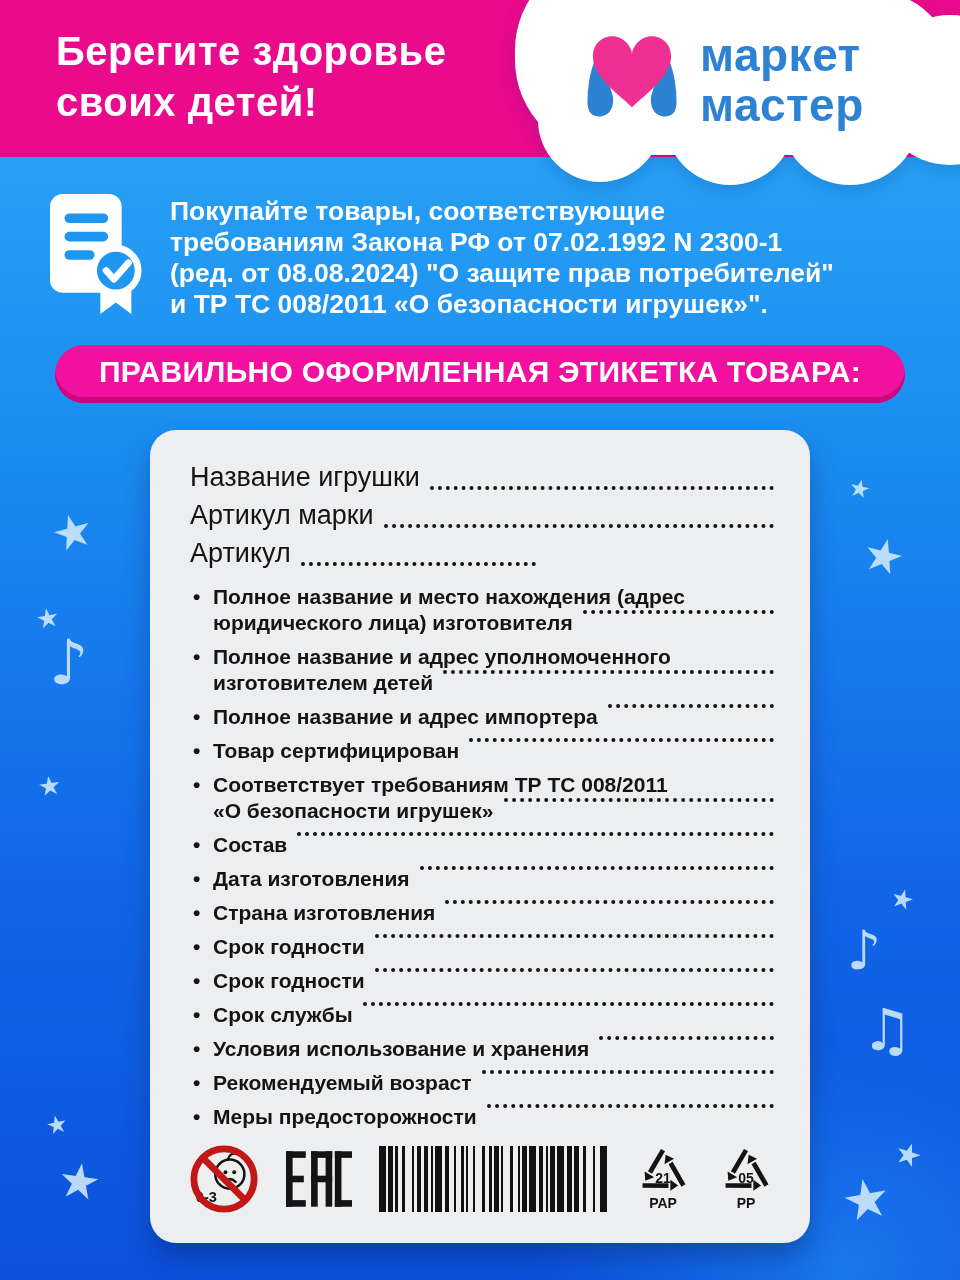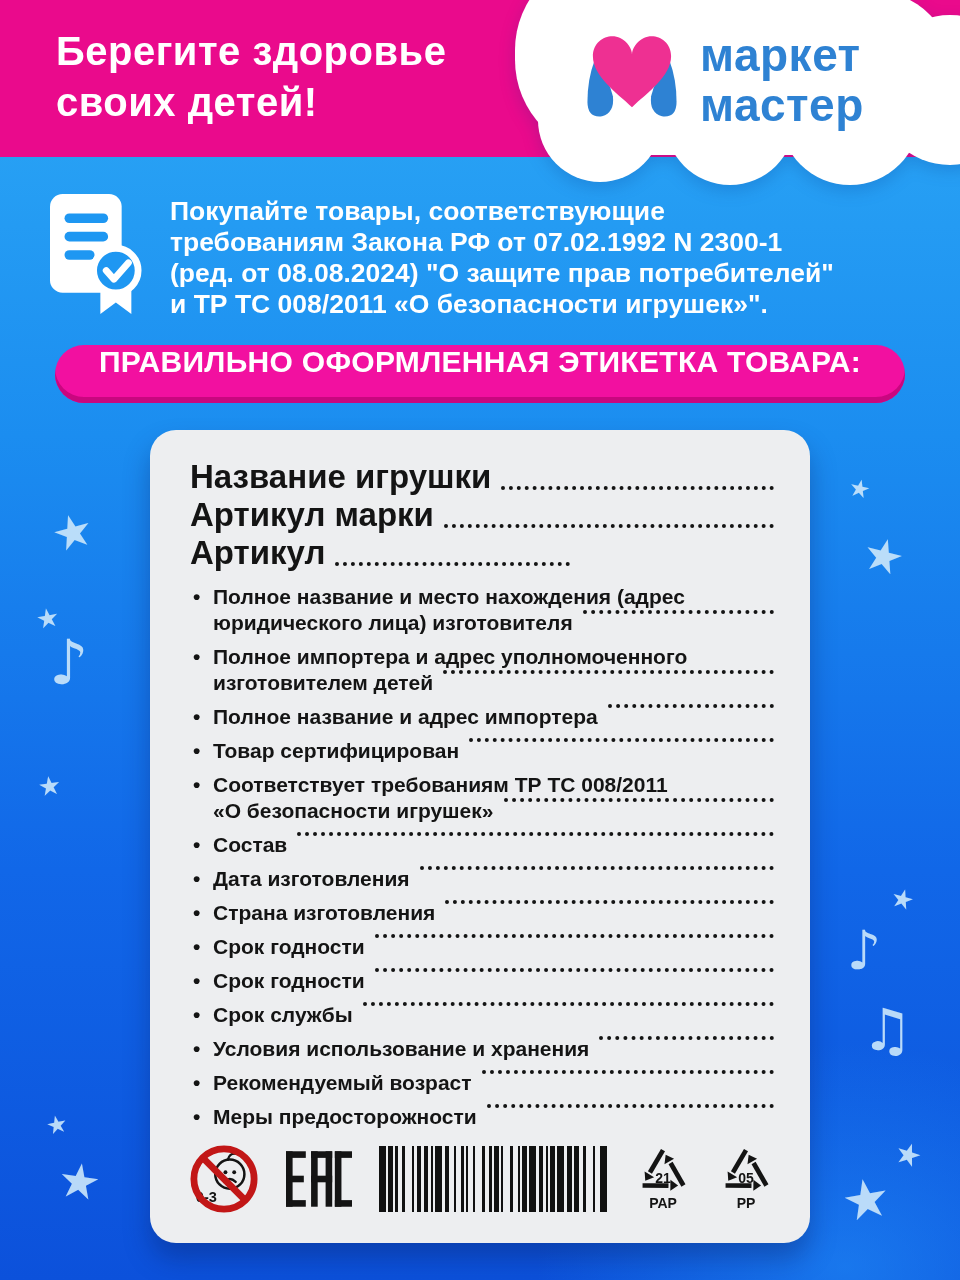--- a/index.html
+++ b/index.html
@@ -30,33 +30,33 @@
   .cl-e{left:665px;top:55px;width:130px;height:130px;border-radius:50%}
   .cl-f{left:780px;top:45px;width:140px;height:140px;border-radius:50%}
   .logo{position:absolute;left:582px;top:24px;z-index:4;display:flex;align-items:flex-start}
   .logo-text{margin-left:18px;margin-top:6px;color:var(--logo_blue);font-size:46px;line-height:50px;
     font-weight:800;white-space:pre-line;letter-spacing:.5px}
   
   .law{position:absolute;left:50px;top:192px;display:flex;z-index:2}
   .law-text{margin-left:28px;margin-top:4px;color:#fff;font-weight:700;font-size:26.5px;line-height:31px;white-space:pre-line}
   
   .banner{position:absolute;left:55px;top:345px;width:850px;height:58px;background:var(--banner_pink);
-    border-radius:29px;display:flex;align-items:flex-start;justify-content:center;z-index:2;
+    border-radius:29px;display:flex;align-items:center;justify-content:center;z-index:2;
     box-shadow:inset 0 -6px 0 var(--banner_pink_dark)}
   .banner-text{color:#fff;font-weight:800;font-size:30px;letter-spacing:.3px;padding-bottom:4px}
   
   .deco-layer{position:absolute;inset:0;z-index:1}
   .deco{position:absolute;display:inline-block;color:var(--star_blue);line-height:1;opacity:.92;
     font-family:"DejaVu Sans",sans-serif}
   
   .card{position:absolute;left:150px;top:430px;width:660px;height:813px;background:var(--card_bg);
     border-radius:26px;z-index:2;box-shadow:0 16px 26px rgba(8,30,95,.35);
     padding:28px 34px 0 40px;color:var(--ink);overflow:hidden}
   .head-row{display:flex;align-items:flex-end;line-height:38px;height:38px}
-  .h-label{font-size:33px;font-weight:700;white-space:nowrap}
+  .h-label{font-size:27px;font-weight:400;white-space:nowrap}
   .dots{flex:1 1 auto;border-bottom:4px dotted var(--ink);margin:0 2px 6px 10px;min-width:30px}
   .dots.short{flex:0 0 235px}
   .items{margin-top:12px}
   .item{position:relative;padding-left:23px;margin-bottom:8px;font-size:21px;font-weight:700}
   .bullet{position:absolute;left:3px;top:0;line-height:26px}
   .l1,.l2{line-height:26px}
   .l2{display:flex;align-items:flex-start}
   .l2 .dots{margin-bottom:5px}
   .l2 span:first-child{white-space:nowrap}
   
@@ -151,21 +151,21 @@
             <div class="l1">Полное название и место нахождения (адрес</div>
             <div class="l2">
               <span>юридического лица) изготовителя</span>
               <span class="dots"></span>
             </div>
           </div>
         </div>
         <div class="item">
           <span class="bullet">•</span>
           <div>
-            <div class="l1">Полное импортера и адрес уполномоченного</div>
+            <div class="l1">Полное название и адрес уполномоченного</div>
             <div class="l2">
               <span>изготовителем детей</span>
               <span class="dots"></span>
             </div>
           </div>
         </div>
         <div class="item">
           <span class="bullet">•</span>
           <div>
             <div class="l2">

